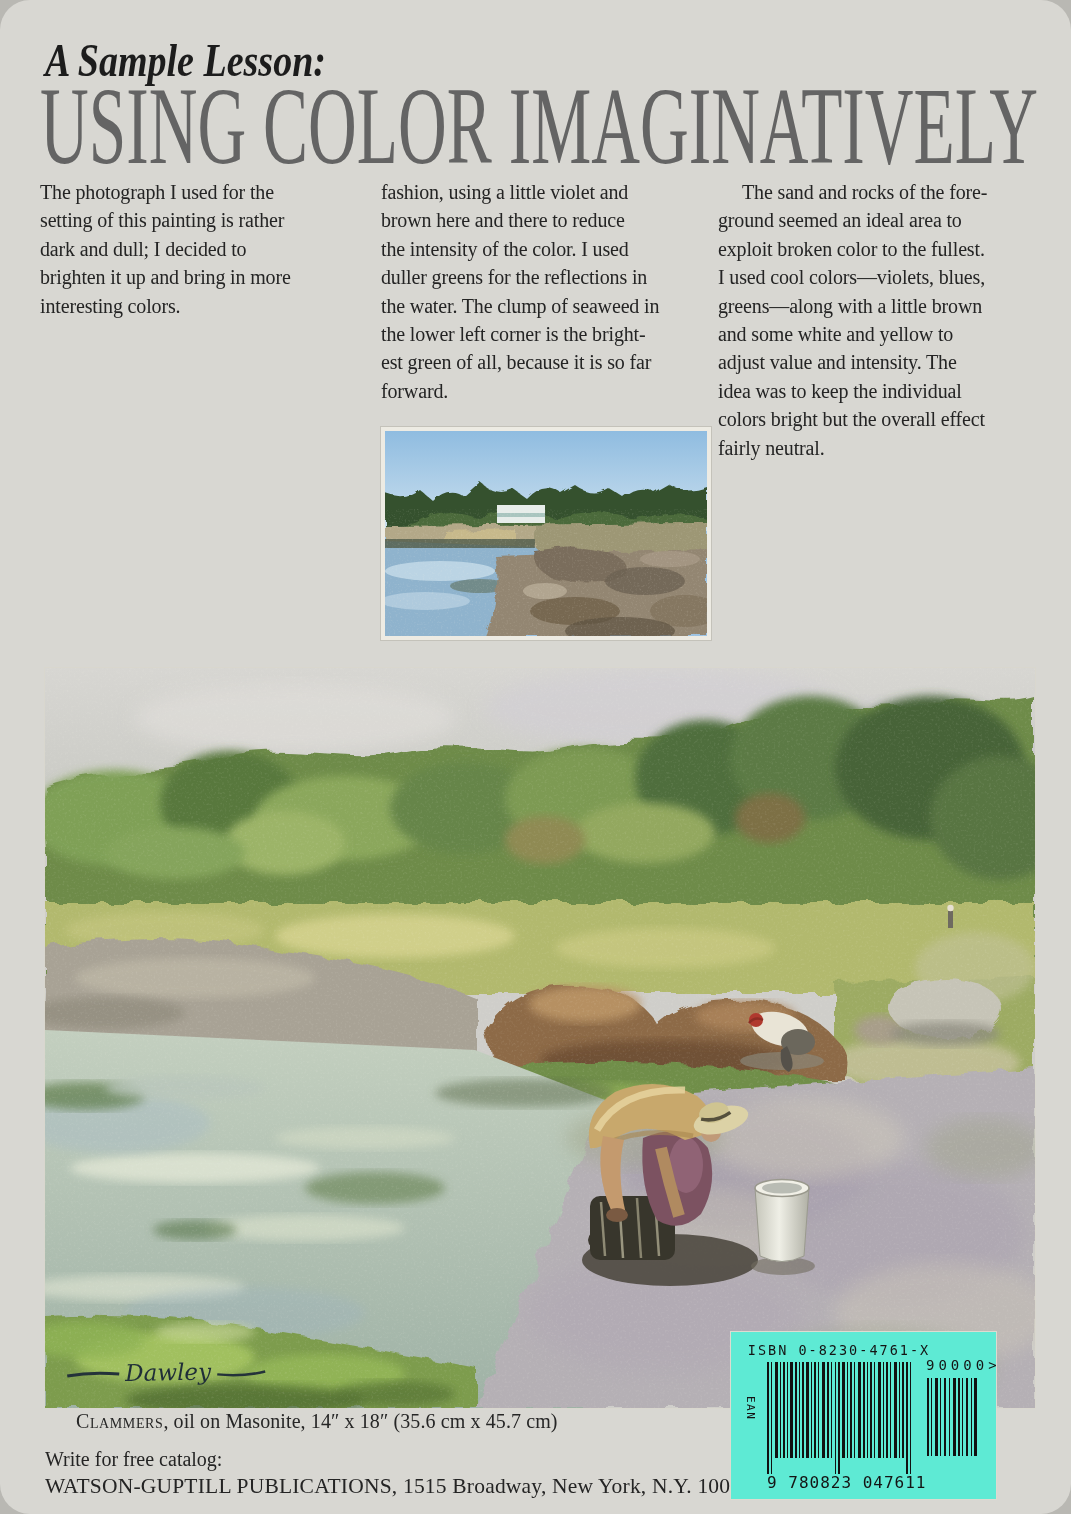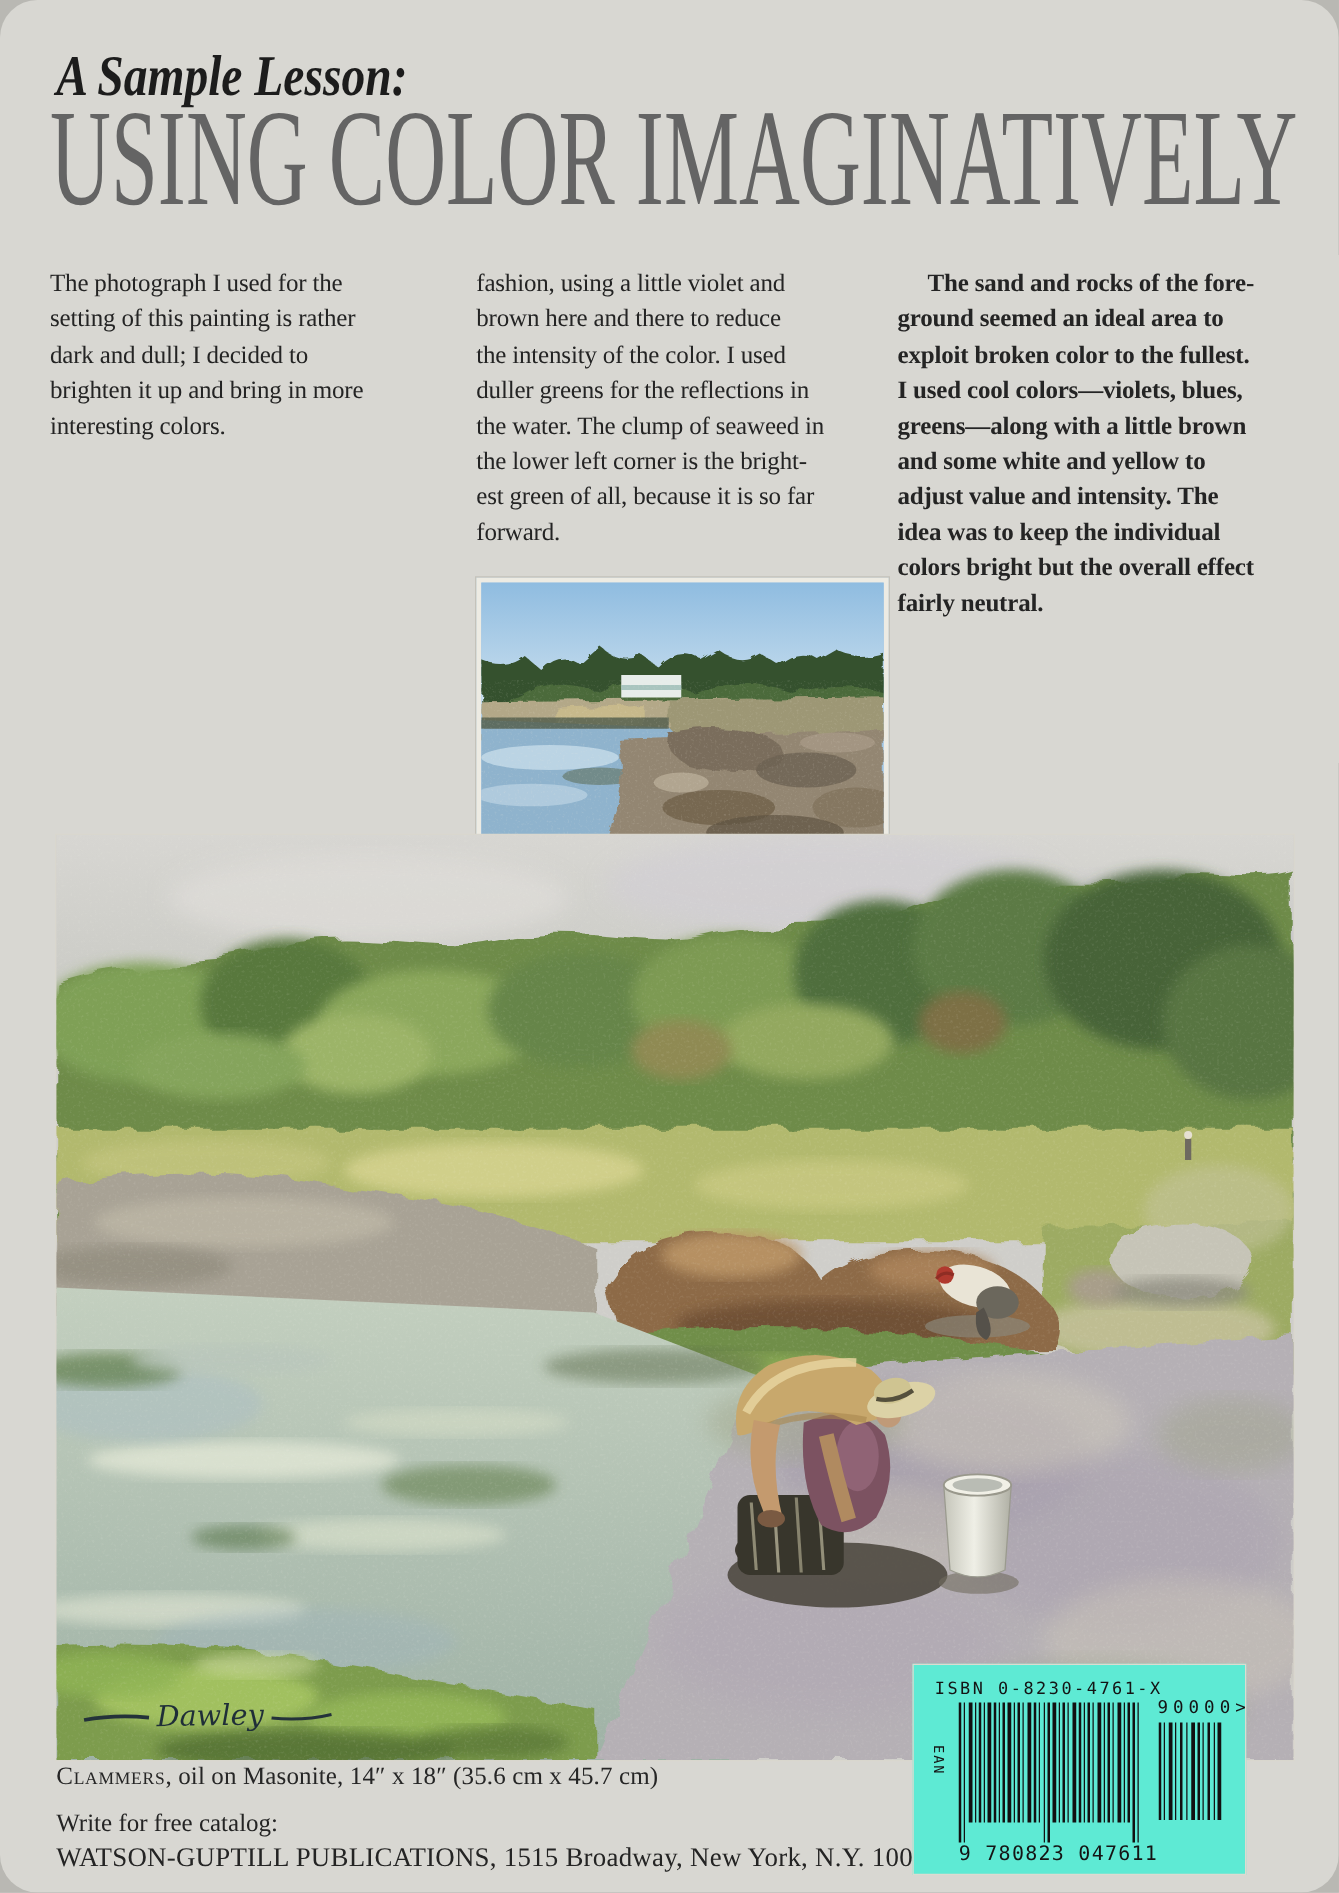--- a/index.html
+++ b/index.html
@@ -7,42 +7,42 @@
     position:relative;width:1071px;height:1514px;margin:0 auto;
     background:#d8d7d2;overflow:hidden;
     font-family:"Liberation Serif", serif;color:#222222;border-radius:30px;
   }
   
   .masthead{position:absolute;left:0;top:0;width:1071px;height:178px;}
   .masthead text{font-family:"Liberation Serif", serif;}
   .kicker{font-style:italic;font-weight:bold;fill:#1c1c1c;}
   .bigtitle{fill:#646464;font-weight:normal;}
   
-  .col{position:absolute;top:178px;margin-top:35px;}
+  .col{position:absolute;top:178px;}
   .col-1{left:40px;width:342px;}
   .col-2{left:381px;width:332px;}
-  .col-3{left:718px;width:330px;font-weight:bold;}
+  .col-3{left:718px;width:330px;}
   .para{
     margin:0;font-size:20px;line-height:28.4px;letter-spacing:-0.15px;
     white-space:pre;color:#242424;
   }
   .para.indent{text-indent:24px;}
   
   .photo-frame{
     display:block;margin-top:22px;
     border:4px solid #edebe3;outline:1px solid #c4c2ba;background:#9dc3e3;
   }
   
   .painting-wrap{
     position:absolute;left:45px;top:668px;width:990px;height:740px;
     outline:1px solid #d9d7ce;background:#cfceca;
   }
   
   .caption{position:absolute;left:45px;top:1410px;font-size:20px;color:#262626;letter-spacing:0.1px;}
-  .caption .sc{font-variant:small-caps;letter-spacing:0.6px;}
+  .caption .sc{font-variant:small-caps;letter-spacing:0.6px;margin-left:31px;}
   .footer{position:absolute;left:45px;top:1448px;color:#242424;}
   .footer-line1{font-size:20px;margin:0;}
   .footer-line2{font-size:21.5px;margin:3px 0 0 0;letter-spacing:0.2px;}
   
   .barcode-label{
     position:absolute;left:730px;top:1331px;width:267px;height:169px;
     background:#5eead4;z-index:5;border:1px solid #dddbd0;box-sizing:border-box;
   }
   .barcode-label svg{display:block;}
   .bc-text{font-family:"DejaVu Sans Mono", monospace;fill:#141414;}

